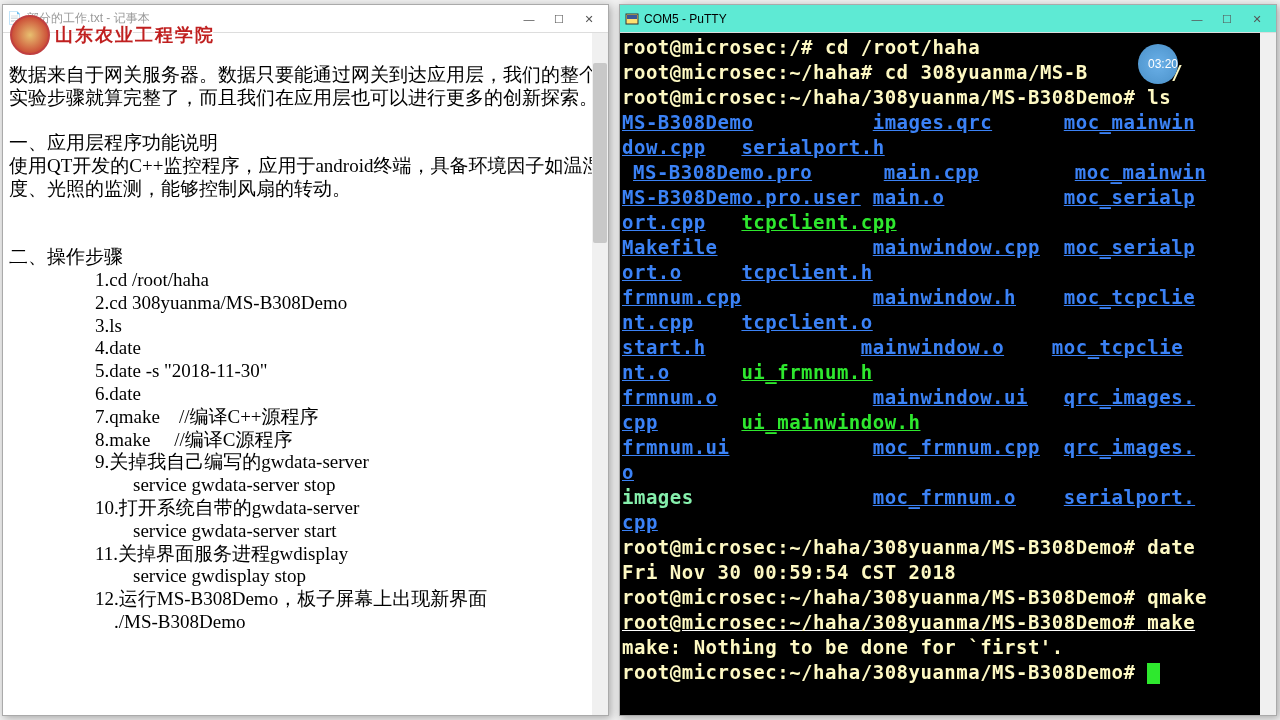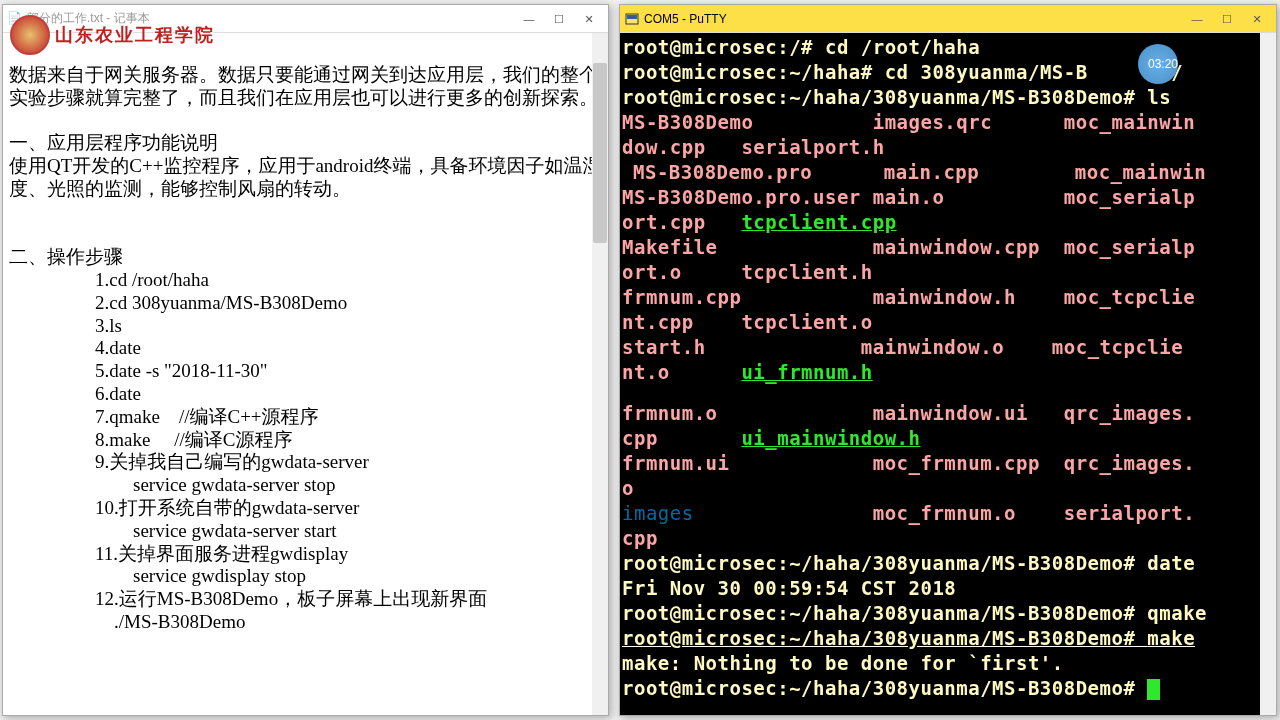--- a/index.html
+++ b/index.html
@@ -17,26 +17,26 @@
 
 
 .notepad { left: 2px; top: 4px; width: 607px; height: 712px; }
 .notepad .titlebar { color: #999; }
 .notepad-content { padding: 8px 6px; font-size: 19px; line-height: 1.2; font-family: "SimSun", serif; white-space: pre-wrap; color: #000; height: calc(100% - 28px); overflow: hidden; }
 .notepad-scroll { position: absolute; right: 0; top: 28px; width: 16px; height: calc(100% - 28px); background: #f0f0f0; }
 .notepad-scroll-thumb { position: absolute; top: 30px; width: 14px; left: 1px; height: 180px; background: #c8c8c8; border-radius: 2px; }
 
 
 .putty { left: 619px; top: 4px; width: 658px; height: 712px; background: #000; }
-.putty .titlebar { background: #fde047; color: #000; }
+.putty .titlebar { background: #5eead4; color: #000; }
 .putty .titlebar .icon-putty { width:16px; height:16px; display:inline-block; }
 .putty-content { font-family: "Consolas", monospace; font-size: 19px; line-height: 25px; color: #fff; padding: 2px 2px; height: calc(100% - 28px); overflow: hidden; letter-spacing: 0.5px; }
-.putty-content .g { color: #fca5a5; font-weight: bold; }
+.putty-content .g { color: #3b82f6; font-weight: bold; text-decoration: underline; }
 .putty-content .gl { color: #2ee82e; font-weight: bold; text-decoration: underline; }
-.putty-content .b { color: #0369a1; font-weight: normal; }
+.putty-content .b { color: #86efac; font-weight: bold; }
 .putty-content .w { color: #fef9c3; font-weight: bold; }
 .putty-scroll { position: absolute; right: 0; top: 28px; width: 16px; height: calc(100% - 28px); background: #f0f0f0; }
 .cursor-block { display:inline-block; width:13px; height:21px; background:#2ee82e; vertical-align:middle; }
 </style>
 </head>
 <body>
 
 <div class="window notepad">
   <div class="titlebar">
     <span class="icon">📄</span>
@@ -84,21 +84,21 @@
       <div style="white-space: pre;"><span class="g">dow.cpp</span><span class="w">   </span><span class="g">serialport.h</span></div>
       <div style="white-space: pre; padding-left: 11px;"><span class="g">MS-B308Demo.pro</span><span class="w">      </span><span class="g">main.cpp</span><span class="w">        </span><span class="g">moc_mainwin</span></div>
       <div style="white-space: pre;"><span class="g">MS-B308Demo.pro.user</span><span class="w"> </span><span class="g">main.o</span><span class="w">          </span><span class="g">moc_serialp</span></div>
       <div style="white-space: pre;"><span class="g">ort.cpp</span><span class="w">   </span><span class="gl">tcpclient.cpp</span></div>
       <div style="white-space: pre;"><span class="g">Makefile</span><span class="w">             </span><span class="g">mainwindow.cpp</span><span class="w">  </span><span class="g">moc_serialp</span></div>
       <div style="white-space: pre;"><span class="g">ort.o</span><span class="w">     </span><span class="g">tcpclient.h</span></div>
       <div style="white-space: pre;"><span class="g">frmnum.cpp</span><span class="w">           </span><span class="g">mainwindow.h</span><span class="w">    </span><span class="g">moc_tcpclie</span></div>
       <div style="white-space: pre;"><span class="g">nt.cpp</span><span class="w">    </span><span class="g">tcpclient.o</span></div>
       <div style="white-space: pre;"><span class="g">start.h</span><span class="w">             </span><span class="g">mainwindow.o</span><span class="w">    </span><span class="g">moc_tcpclie</span></div>
       <div style="white-space: pre;"><span class="g">nt.o</span><span class="w">      </span><span class="gl">ui_frmnum.h</span></div>
-      <div style="white-space: pre; margin-top: 16px;"><span class="g">frmnum.o</span><span class="w">             </span><span class="g">mainwindow.ui</span><span class="w">   </span><span class="g">qrc_images.</span></div>
+      <div style="white-space: pre;"><span class="g">frmnum.o</span><span class="w">             </span><span class="g">mainwindow.ui</span><span class="w">   </span><span class="g">qrc_images.</span></div>
       <div style="white-space: pre;"><span class="g">cpp</span><span class="w">       </span><span class="gl">ui_mainwindow.h</span></div>
       <div style="white-space: pre;"><span class="g">frmnum.ui</span><span class="w">            </span><span class="g">moc_frmnum.cpp</span><span class="w">  </span><span class="g">qrc_images.</span></div>
       <div style="white-space: pre;"><span class="g">o</span></div>
       <div style="white-space: pre;"><span class="b">images</span><span class="w">               </span><span class="g">moc_frmnum.o</span><span class="w">    </span><span class="g">serialport.</span></div>
       <div style="white-space: pre;"><span class="g">cpp</span></div>
       <div style="white-space: pre;"><span class="w">root@microsec:~/haha/308yuanma/MS-B308Demo# </span><span class="w">date</span></div>
       <div style="white-space: pre;"><span class="w">Fri Nov 30 00:59:54 CST 2018</span></div>
       <div style="white-space: pre;"><span class="w">root@microsec:~/haha/308yuanma/MS-B308Demo# </span><span class="w">qmake</span></div>
       <div style="white-space: pre; text-decoration: underline;"><span class="w">root@microsec:~/haha/308yuanma/MS-B308Demo# </span><span class="w">make</span></div>
       <div style="white-space: pre;"><span class="w">make: Nothing to be done for `first'.</span></div>

